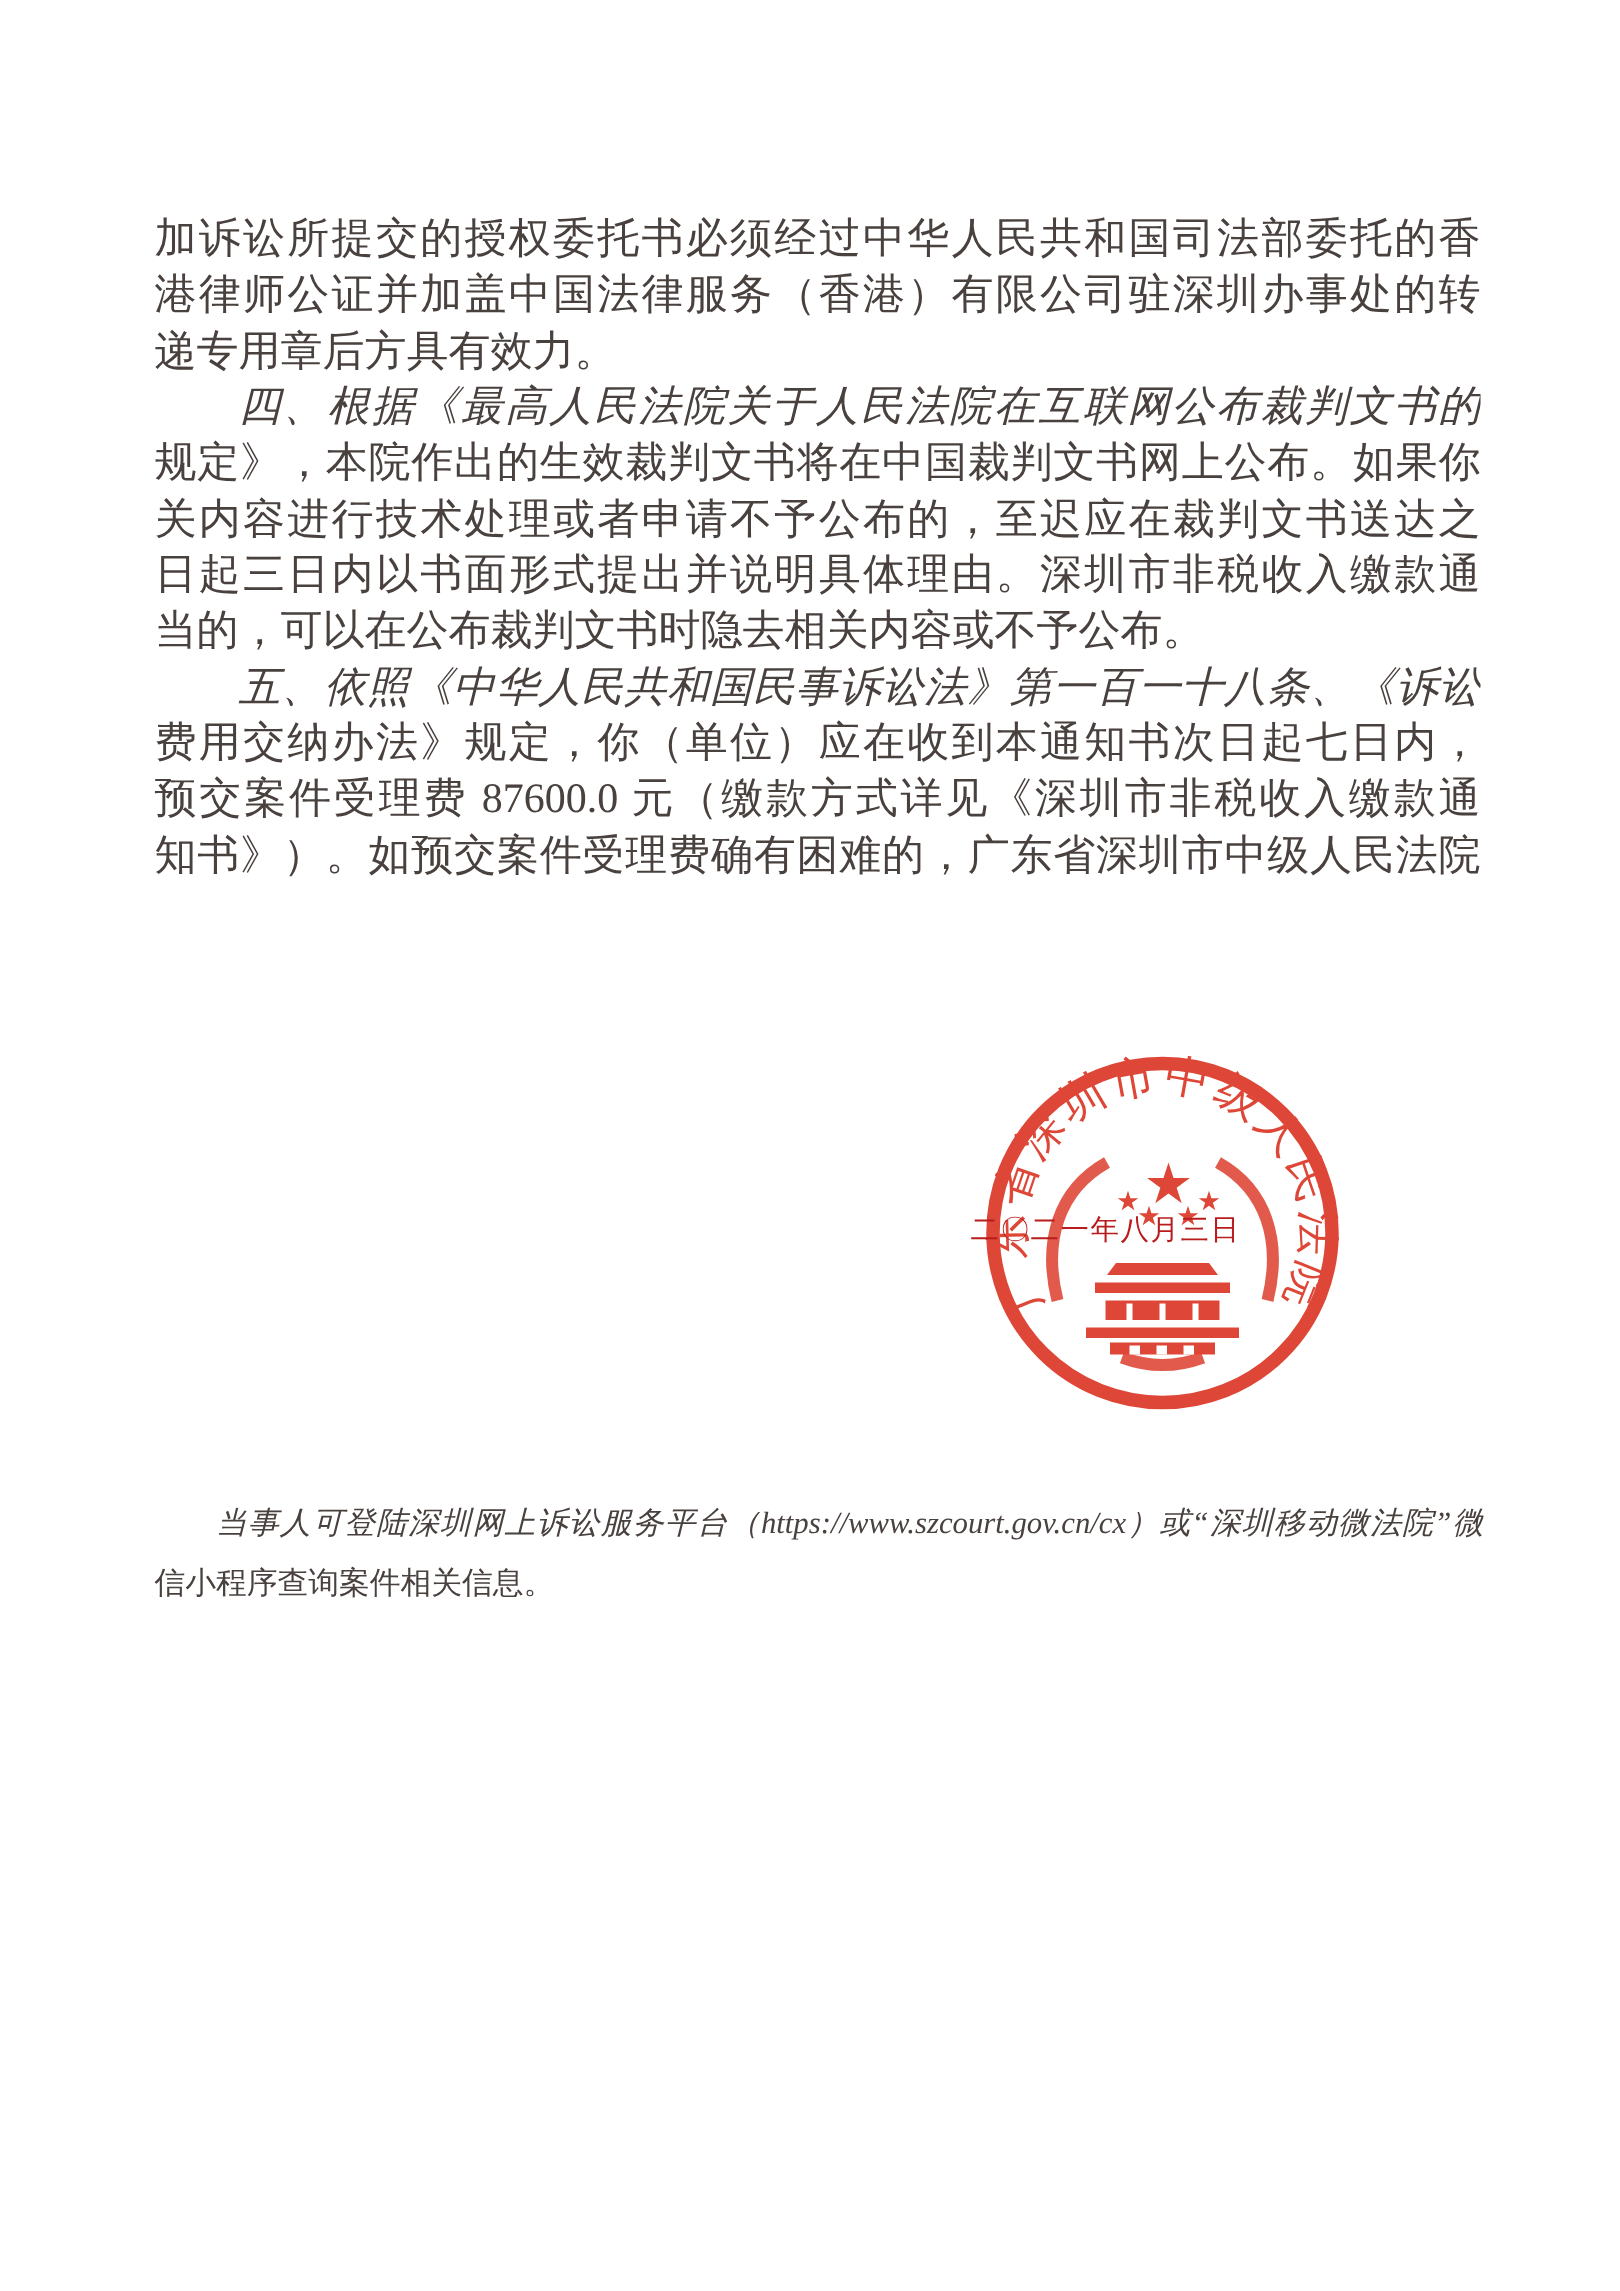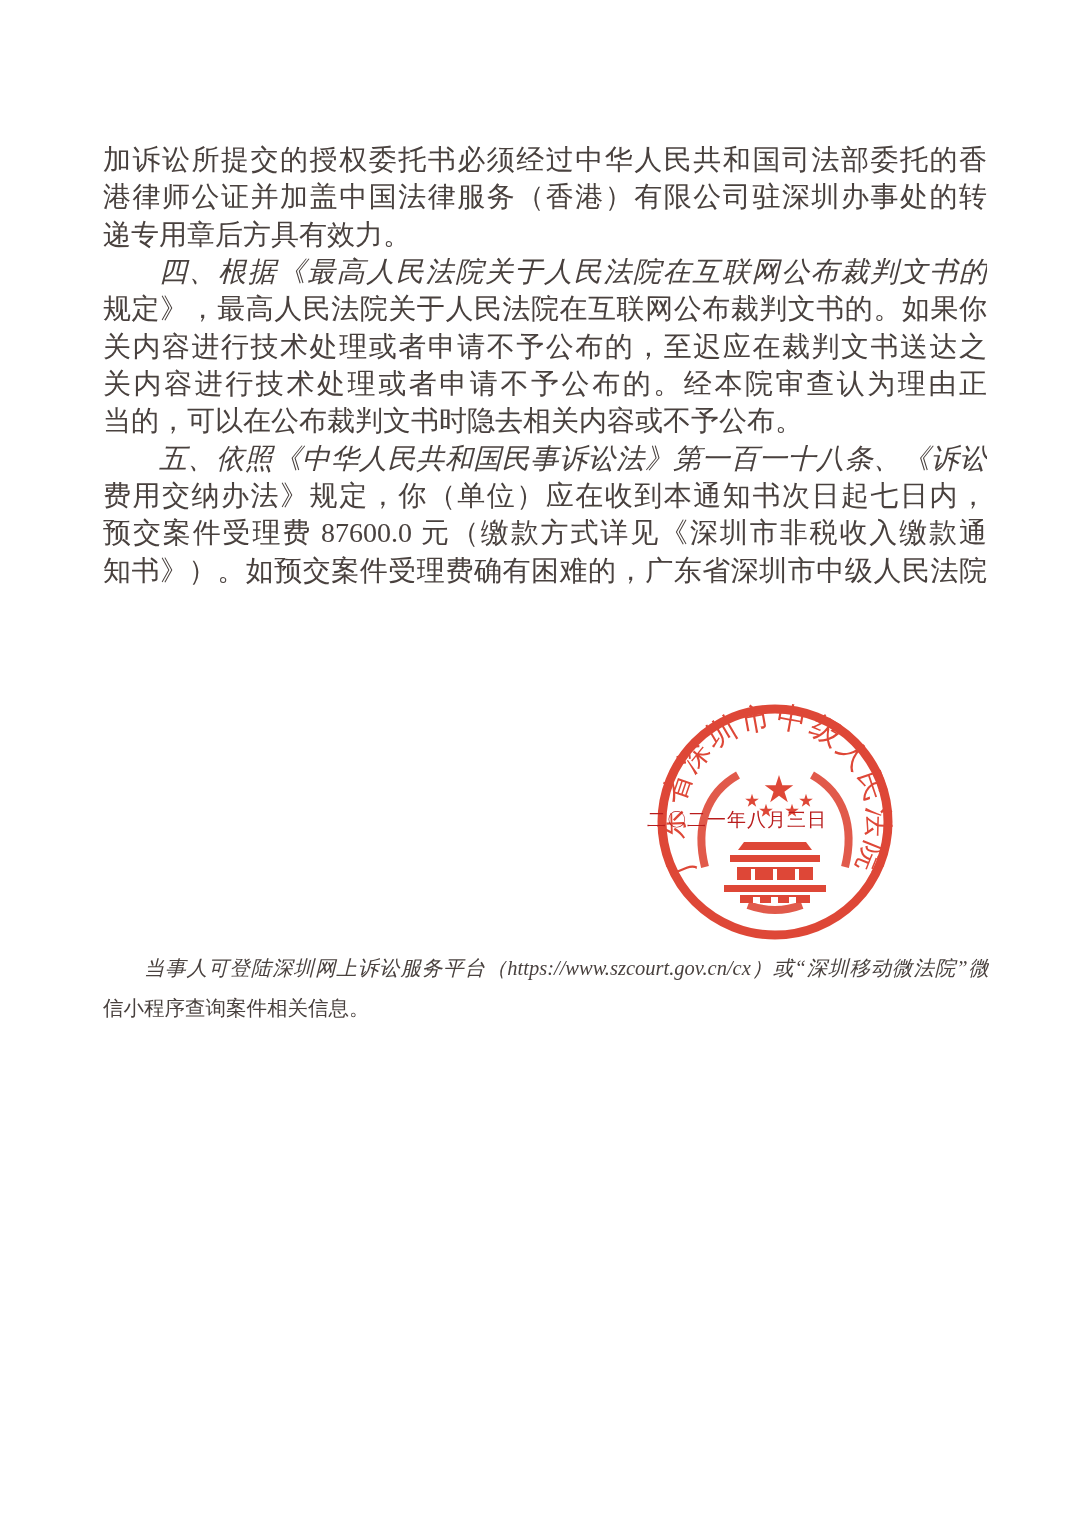--- a/index.html
+++ b/index.html
@@ -16,21 +16,21 @@
     font-size:28px;color:#49413e;
   }
   .tline{
     height:37.35px;line-height:37.35px;
     text-align:justify;overflow:hidden;white-space:nowrap;
   }
   .tline.just{text-align-last:justify;}
   .tline.ind{padding-left:56px;font-style:italic;}
   
   .footer-text{
-    position:absolute;left:103px;top:948px;width:886px;
+    position:absolute;left:103px;top:996px;width:886px;
     font-size:20.5px;color:#49413e;
   }
   .footer-text .tline{height:40px;line-height:40px;}
   .footer-text .tline.ind{padding-left:41px;}
   
   .seal-svg{
     position:absolute;left:652px;top:699px;
     width:246px;height:246px;
     z-index:1;opacity:0.93;
   }
@@ -55,23 +55,23 @@
 </head>
 <body>
 
 <div class="page">
 
   <div id="notice-body" class="notice-body">
       <div class="tline just">加诉讼所提交的授权委托书必须经过中华人民共和国司法部委托的香</div>
       <div class="tline just">港律师公证并加盖中国法律服务（香港）有限公司驻深圳办事处的转</div>
       <div class="tline">递专用章后方具有效力。</div>
       <div class="tline just ind">四、根据《最高人民法院关于人民法院在互联网公布裁判文书的</div>
-      <div class="tline just">规定》，最高人民法院关于人民法院在互联网公布裁判文书的。如果你</div>
+      <div class="tline just">规定》，本院作出的生效裁判文书将在中国裁判文书网上公布。如果你</div>
       <div class="tline just">关内容进行技术处理或者申请不予公布的，至迟应在裁判文书送达之</div>
-      <div class="tline just">关内容进行技术处理或者申请不予公布的。经本院审查认为理由正</div>
+      <div class="tline just">日起三日内以书面形式提出并说明具体理由。深圳市非税收入缴款通</div>
       <div class="tline">当的，可以在公布裁判文书时隐去相关内容或不予公布。</div>
       <div class="tline just ind">五、依照《中华人民共和国民事诉讼法》第一百一十八条、《诉讼</div>
       <div class="tline just">费用交纳办法》规定，你（单位）应在收到本通知书次日起七日内，</div>
       <div class="tline just">预交案件受理费 87600.0 元（缴款方式详见《深圳市非税收入缴款通</div>
       <div class="tline just">知书》）。如预交案件受理费确有困难的，广东省深圳市中级人民法院</div>
     </div>
 
   <svg class="seal-svg" viewBox="0 0 246 246" aria-hidden="true">
     <defs>
       <polygon id="star" points="0,-10 2.24,-3.09 9.51,-3.09 3.62,1.18 5.87,8.09 0,3.82 -5.87,8.09 -3.62,1.18 -9.51,-3.09 -2.24,-3.09"></polygon>

